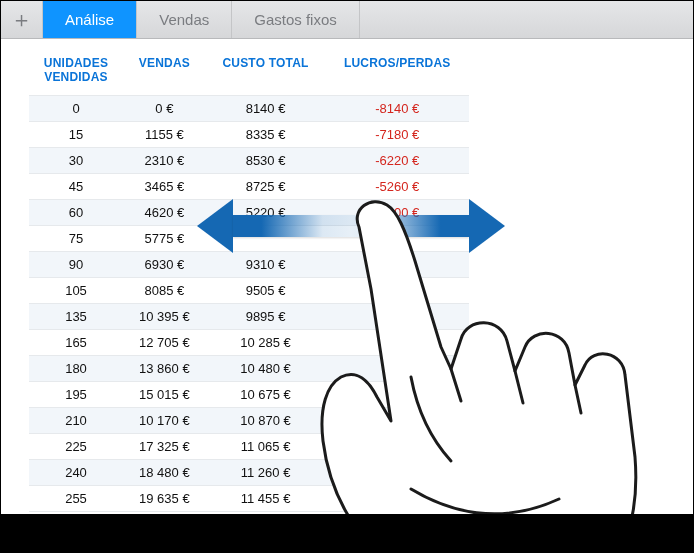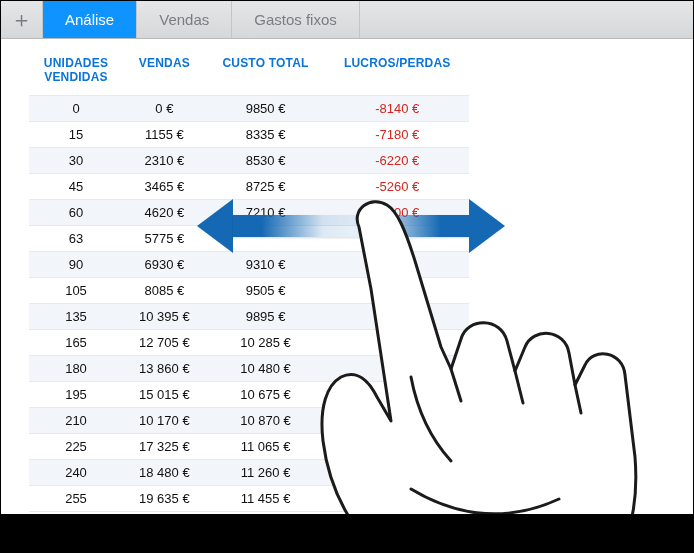--- a/index.html
+++ b/index.html
@@ -126,21 +126,21 @@
             </th>
             <th>
               <span class="two-line">LUCROS/PERDAS</span>
             </th>
           </tr>
       </thead>
       <tbody id="tbody">
           <tr>
             <td>0</td>
             <td>0 €</td>
-            <td>9850 €</td>
+            <td>8140 €</td>
             <td class="neg">-8140 €</td>
           </tr>
           <tr>
             <td>15</td>
             <td>1155 €</td>
             <td>8335 €</td>
             <td class="neg">-7180 €</td>
           </tr>
           <tr>
             <td>30</td>
@@ -150,25 +150,25 @@
           </tr>
           <tr>
             <td>45</td>
             <td>3465 €</td>
             <td>8725 €</td>
             <td class="neg">-5260 €</td>
           </tr>
           <tr>
             <td>60</td>
             <td>4620 €</td>
-            <td>7210 €</td>
+            <td>5220 €</td>
             <td class="neg">-4300 €</td>
           </tr>
           <tr>
-            <td>63</td>
+            <td>75</td>
             <td>5775 €</td>
             <td></td>
             <td></td>
           </tr>
           <tr>
             <td>90</td>
             <td>6930 €</td>
             <td>9310 €</td>
             <td class="neg">0 €</td>
           </tr>

